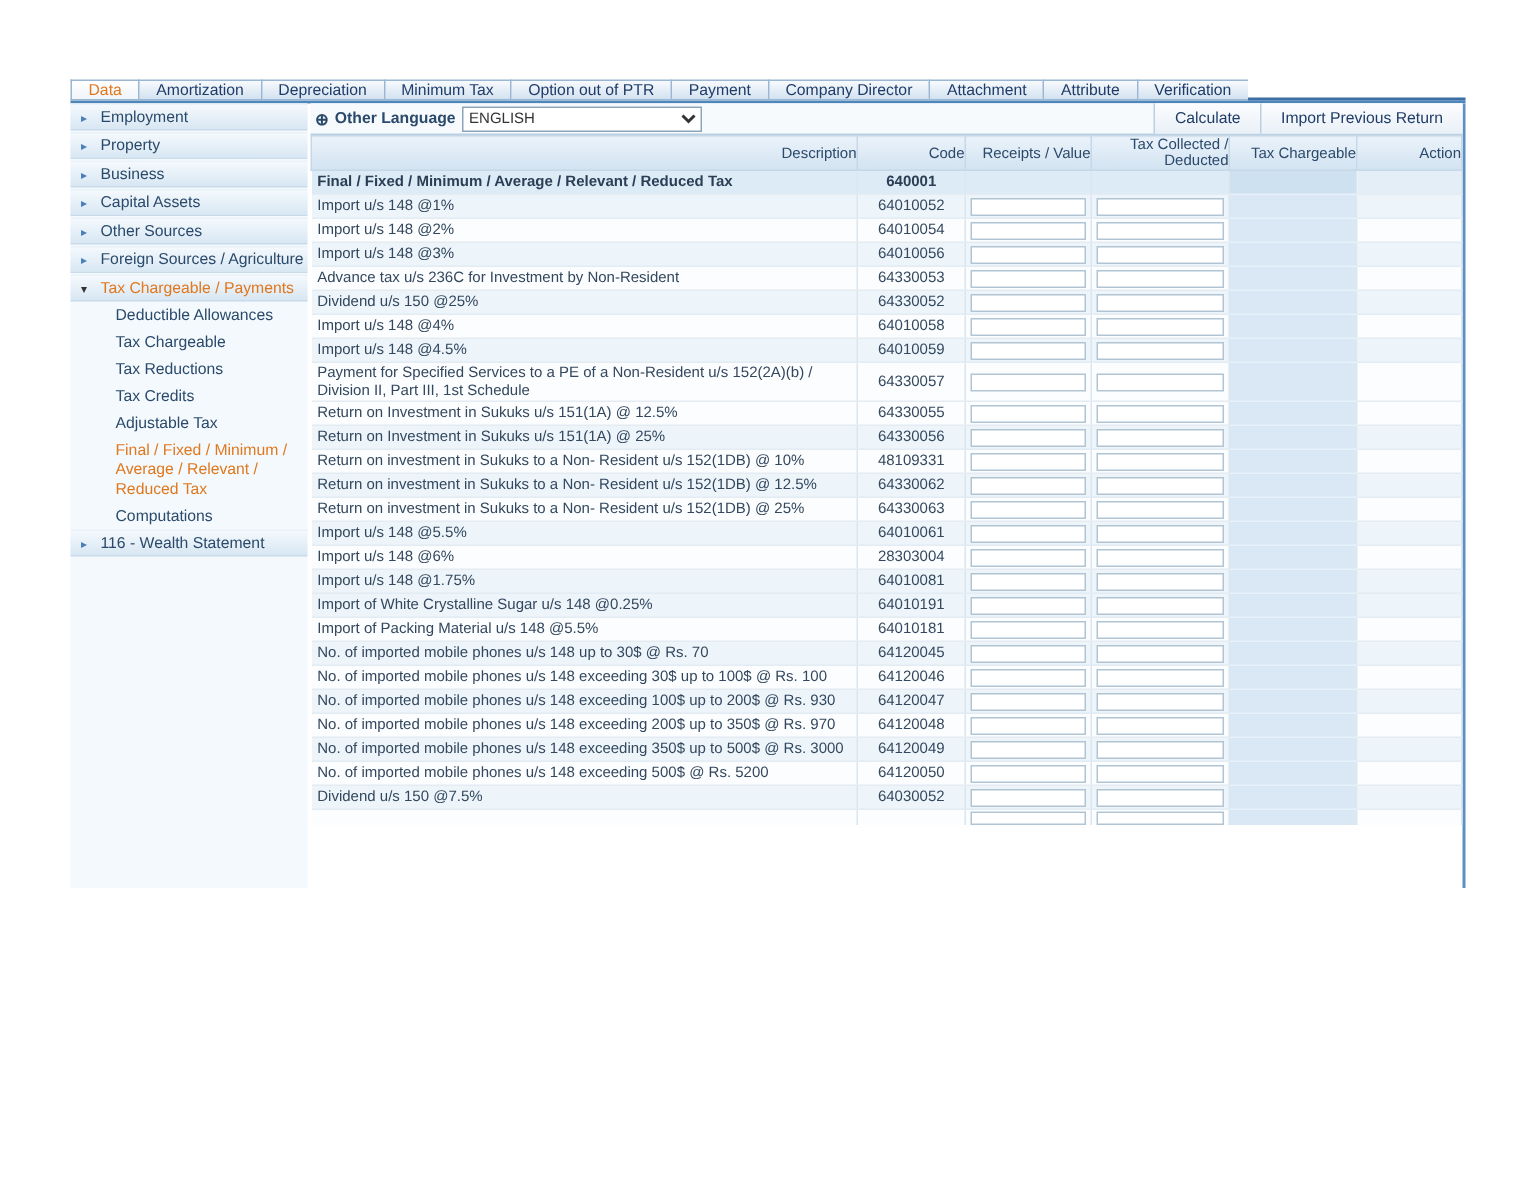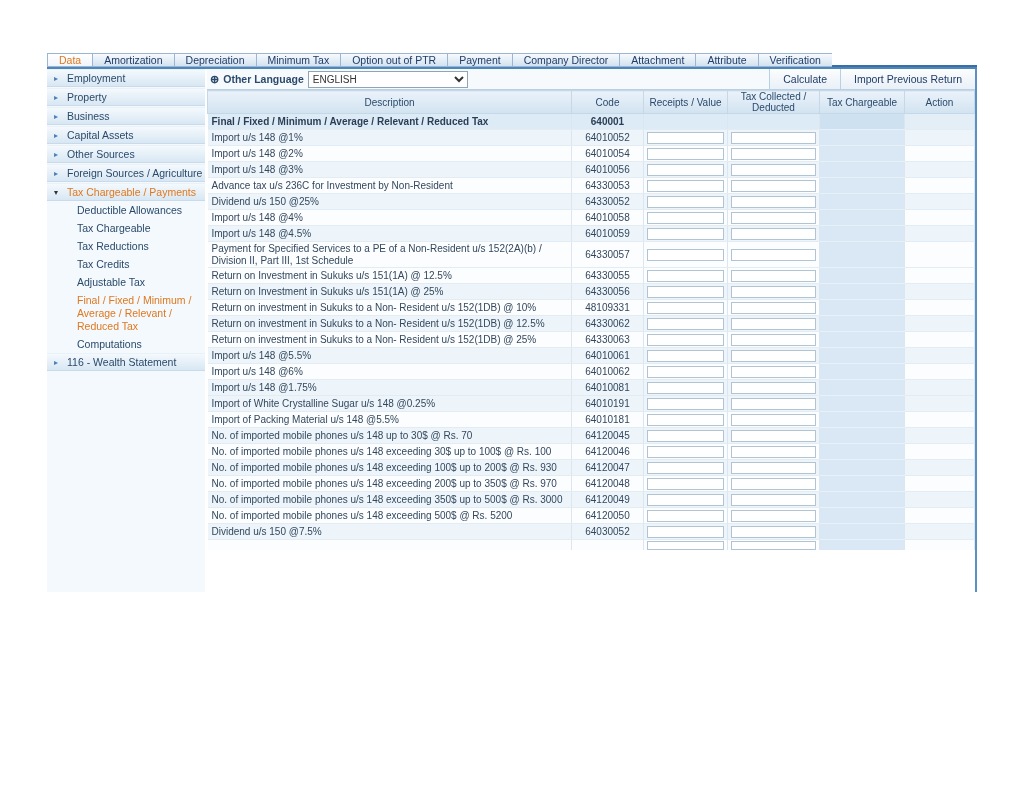--- a/index.html
+++ b/index.html
@@ -49,21 +49,21 @@
     background:linear-gradient(#fcfdfe,#e9f0f7); border-left:1px solid #b9cfe2;
     color:#1f3c68; font-size:10.5px; white-space:nowrap;
   }
 
   
   table { width:100%; border-collapse:collapse; table-layout:fixed; font-size:10px; }
   col.c-desc { width:364px; } col.c-code { width:72px; } col.c-rec { width:84px; }
   col.c-col { width:92px; } col.c-chg { width:85px; } col.c-act { width:auto; }
   thead th {
     height:16px; font-weight:normal; color:#2b4a6b; font-size:10px;
-    background:linear-gradient(#eaf2fa,#d2e3f1); border:1px solid #c6d8e8; text-align:center;
+    background:linear-gradient(#eaf2fa,#d2e3f1); border:1px solid #c6d8e8; text-align:right;
   }
   tbody td { height:16px; padding:1px 4px; color:#33485e; border-right:1px solid #dce6ef; border-bottom:1px solid #e4ecf3; line-height:1.15; vertical-align:middle; overflow:hidden; }
   tr.row-norm td { background:#fcfdfe; }
   tr.row-alt  td { background:#edf5fb; }
   td.code { text-align:center; padding:1px 2px; }
   td.cell-in { padding:1px 3px; }
   input.cell-input { display:block; width:100%; height:12px; border:1px solid #b0c4d4; background:#ffffff; font-size:10px; padding:0 2px; }
   td.chg { background:#d9e8f4 !important; border-bottom:1px solid #e7f1f9; }
   td.act { }
 
@@ -425,21 +425,21 @@
               </td>
     <td class="cell-in">
                 <input class="cell-input" style="">
               </td>
     <td class="chg"></td>
     <td class="act"></td>
   </tr>
 
   <tr class="row-norm">
     <td class="desc">Import u/s 148 @6%</td>
-    <td class="code">64010062</td>
+    <td class="code">28303004</td>
     <td class="cell-in">
                 <input class="cell-input" style="">
               </td>
     <td class="cell-in">
                 <input class="cell-input" style="">
               </td>
     <td class="chg"></td>
     <td class="act"></td>
   </tr>
 

